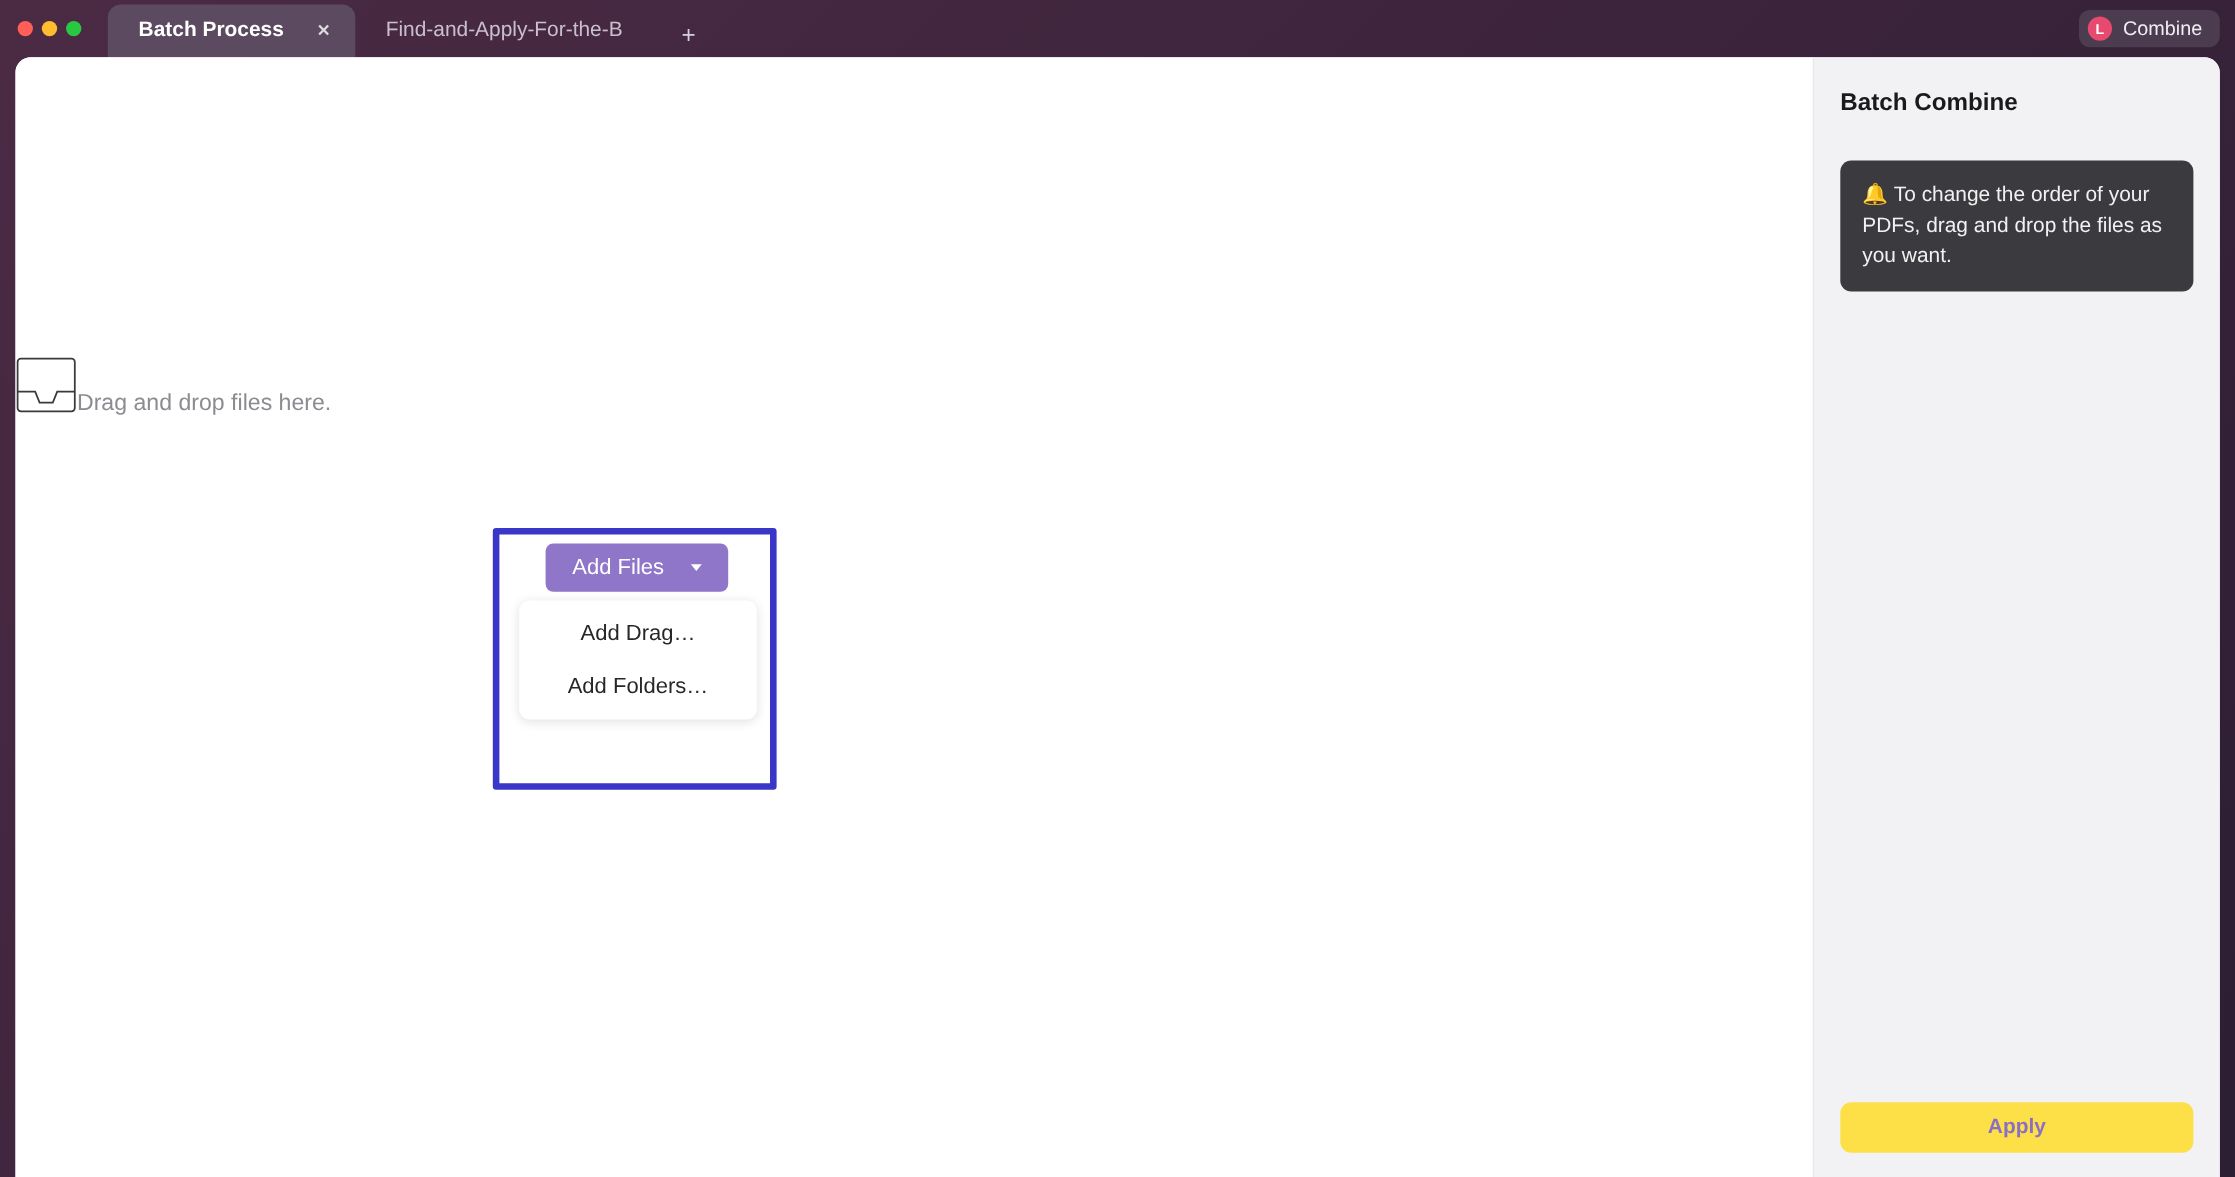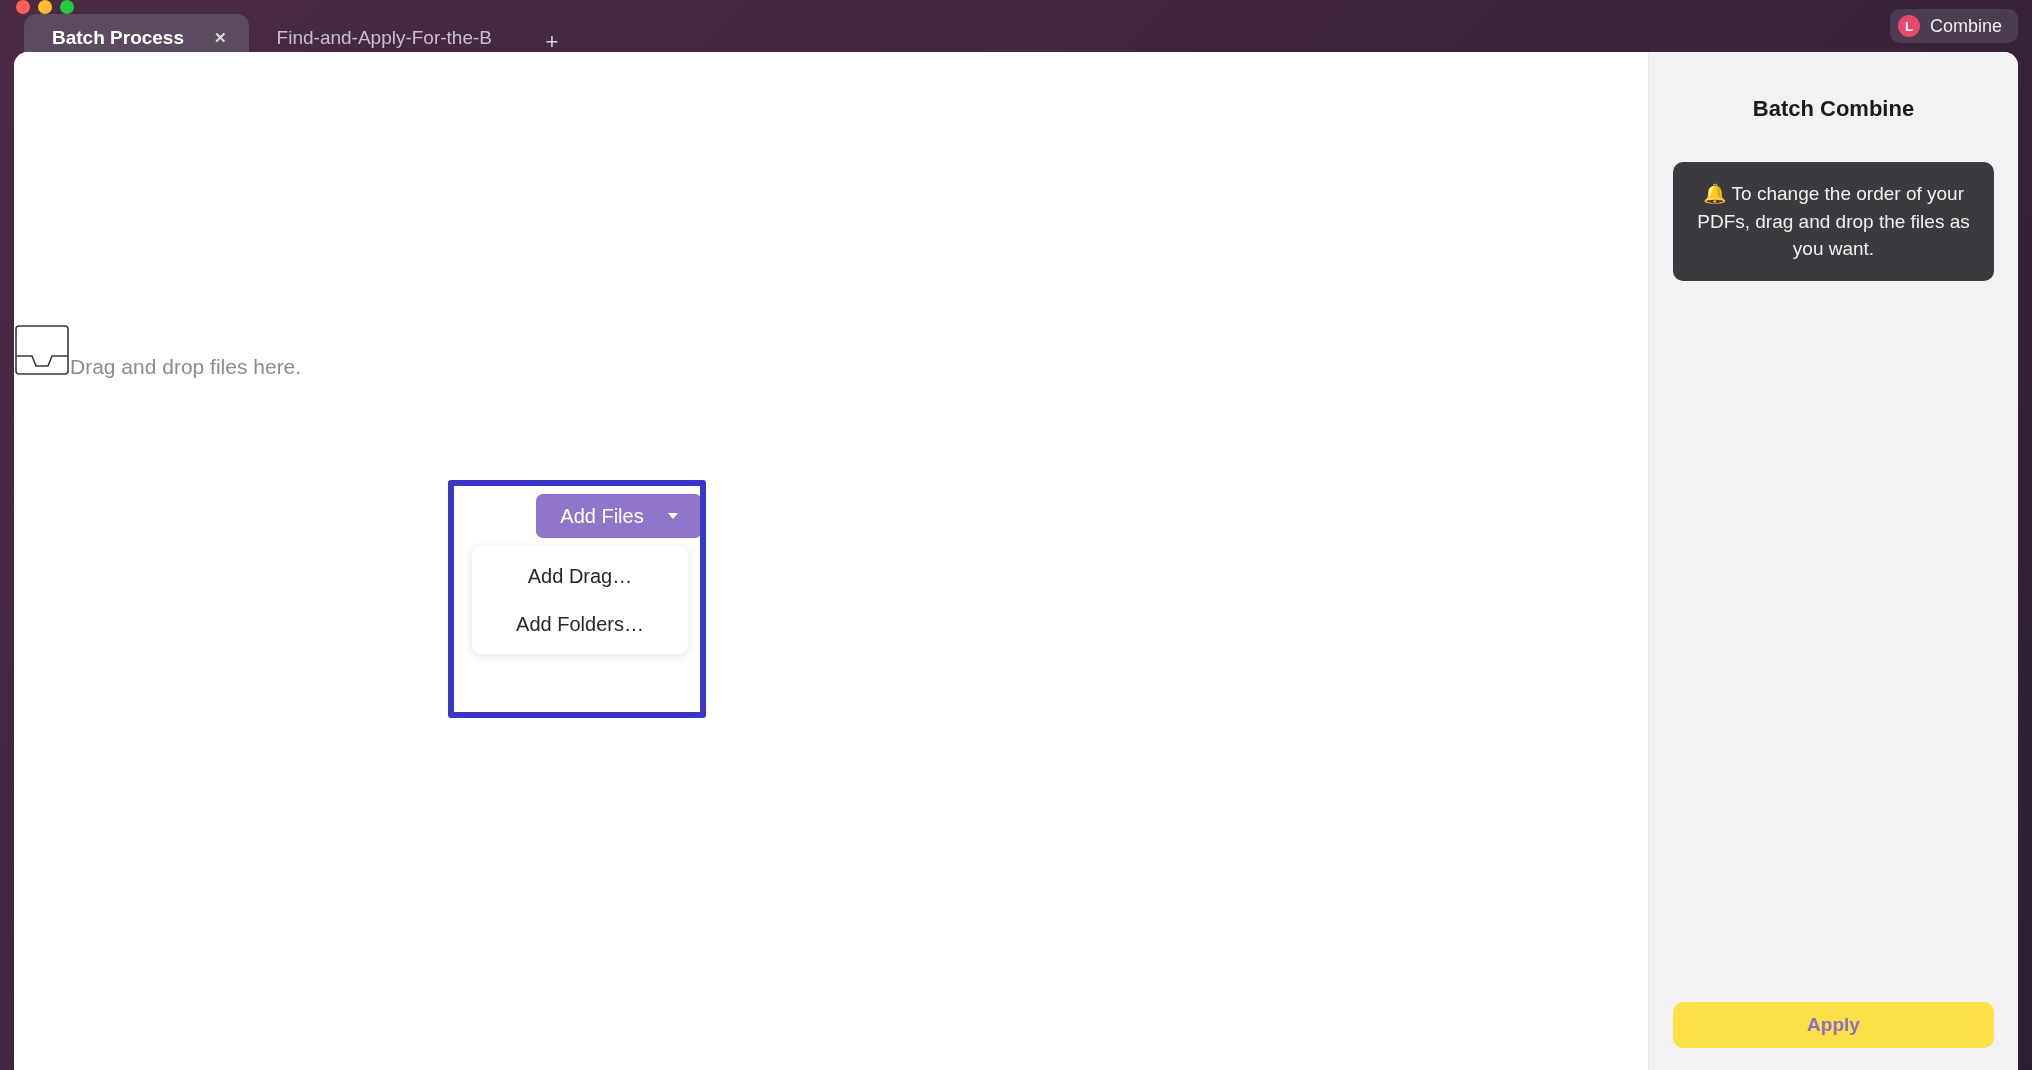--- a/index.html
+++ b/index.html
@@ -6,22 +6,22 @@
   html, body { width: 100%; height: 100%; }
   body {
     background: linear-gradient(135deg, #4b2a44 0%, #2c1e33 100%);
     overflow: hidden;
   }
 
   
   .titlebar {
     height: 52px;
     display: flex;
+    align-items: center;
     position: relative;
-    flex-direction: column;
   }
   .traffic-lights {
     display: flex;
     gap: 8px;
     padding-left: 16px;
     align-items: center;
   }
   .traffic-light {
     width: 14px; height: 14px; border-radius: 50%;
   }
@@ -111,25 +111,24 @@
   }
   .main-area {
     flex: 1;
     position: relative;
     background: #ffffff;
   }
   .side-panel {
     width: 370px;
     background: #f2f2f4;
     border-left: 1px solid #e7e6ea;
-    padding: 44px 24px 22px 24px;
+    padding: 28px 24px 22px 24px;
     display: flex;
     flex-direction: column;
     position: relative;
-    text-align: center;
   }
   .side-title {
     font-size: 22px;
     font-weight: 700;
     color: #1a1a1c;
     margin-bottom: 40px;
   }
   .tip-card {
     background: #3b3a3e;
     color: #f1f1f1;
@@ -190,21 +189,20 @@
     top: 442px;
     width: 166px;
     height: 44px;
     background: #8f76c9;
     border-radius: 7px;
     display: flex;
     align-items: center;
     justify-content: center;
     gap: 24px;
     cursor: pointer;
-    margin-left: 40px;
   }
   .add-files-btn span.label {
     color: #fff;
     font-size: 20px;
     font-weight: 500;
   }
   .caret-down {
     width: 0; height: 0;
     border-left: 5px solid transparent;
     border-right: 5px solid transparent;

